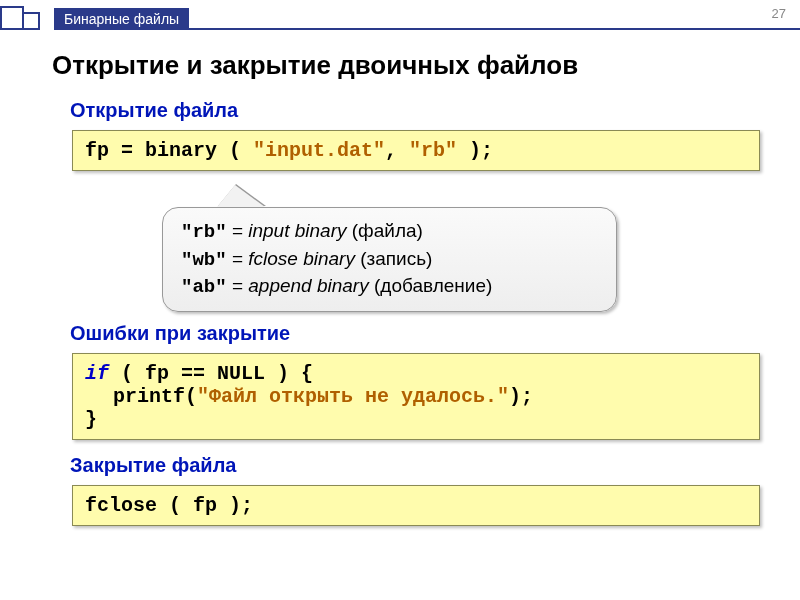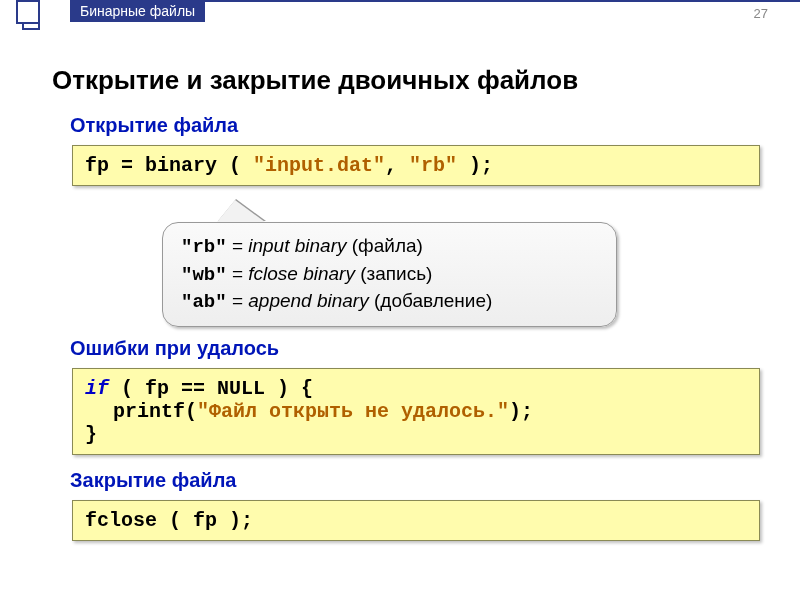--- a/index.html
+++ b/index.html
@@ -7,23 +7,23 @@
     padding: 0;
     font-family: Arial, sans-serif;
     background: #fff;
     width: 800px;
     height: 600px;
     overflow: hidden;
     position: relative;
   }
   .header {
     display: flex;
-    align-items: flex-start;
+    align-items: flex-end;
     height: 30px;
-    padding-left: 16px;
+    padding-left: 0;
   }
   .header-square {
     width: 20px;
     height: 20px;
     border: 2px solid #2a3a8a;
     background: #fff;
     position: relative;
     z-index: 2;
   }
   .header-square2 {
@@ -48,31 +48,31 @@
   }
   .header-line {
     flex: 1;
     height: 2px;
     background: #2a3a8a;
     margin-left: 0;
   }
   .page-num {
     position: absolute;
     top: 6px;
-    right: 32px;
+    right: 14px;
     color: #888;
     font-size: 13px;
   }
   .content {
     padding: 15px 40px 0 52px;
   }
   .title {
     font-weight: bold;
     font-size: 26px;
-    margin: 20px 0 18px 0;
+    margin: 5px 0 18px 0;
   }
   .section {
     color: #0015b8;
     font-weight: bold;
     font-size: 20px;
     margin: 10px 0 8px 18px;
   }
   .code-box {
     background: #fffcad;
     border: 1px solid #8a8a55;
@@ -132,19 +132,19 @@
 
   <div class="callout-wrap">
     <div class="callout-tail"></div>
     <div class="callout">
       <div><span class="mono">"rb"</span><span> = </span><span class="ital">input binary</span><span> (файла)</span></div>
       <div><span class="mono">"wb"</span><span> = </span><span class="ital">fclose binary</span><span> (запись)</span></div>
       <div><span class="mono">"ab"</span><span> = </span><span class="ital">append binary</span><span> (добавление)</span></div>
     </div>
   </div>
 
-  <div class="section">Ошибки при удалось</div>
+  <div class="section">Ошибки при закрытие</div>
   <div class="code-box"><span class="kw">if</span><span> ( fp == NULL ) {</span>
 <span class="code-indent"><span>printf(</span><span class="str">"Файл открыть не удалось."</span><span>);</span></span><span>}</span></div>
 
   <div class="section">Закрытие файла</div>
   <div class="code-box">fclose ( fp );</div>
 </div>
 
 </body></html>

